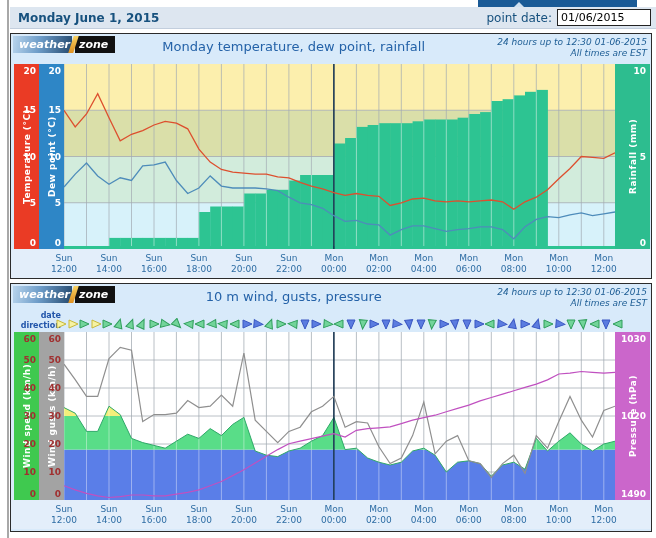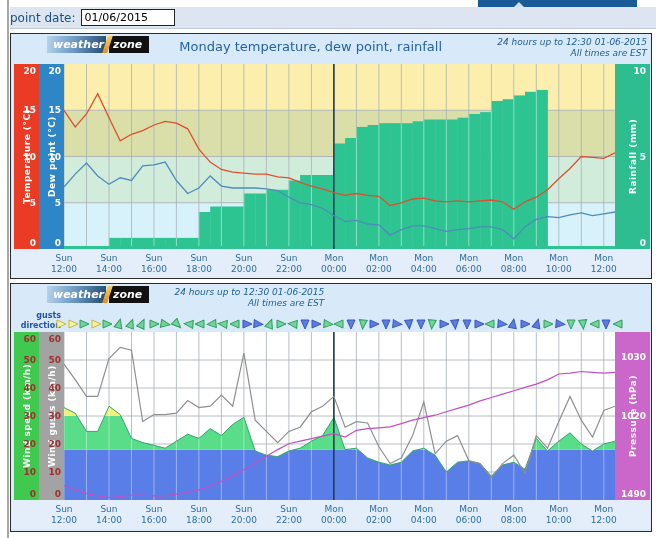--- a/index.html
+++ b/index.html
@@ -15,21 +15,21 @@
   .db-date{color:#17517e;font-weight:bold;font-size:12px;padding-left:8px;flex:1;}
   .db-label{color:#17517e;font-size:12px;margin-right:5px;}
   .db-input{width:86px;height:15px;border:1px solid #222;background:#fff;font-size:11px;
             font-family:"DejaVu Sans","Liberation Sans",sans-serif;padding:0 3px;margin-right:5px;}
   .chart{position:absolute;left:10px;width:640px;background:#d8eafa;border:1px solid #2b2b2b;}
   #chart1{top:33px;height:244px;}
   #chart2{top:283px;height:247px;}
   .chead{display:flex;align-items:flex-start;padding:2px 4px 0 2px;}
   #chart1 .chead{height:28px;}
   #chart2 .chead{height:24px;}
-  .logo{display:flex;height:17px;flex:0 0 auto;font-style:italic;font-weight:bold;font-size:11px;line-height:17px;margin-left:34px;}
+  .logo{display:flex;height:17px;flex:0 0 auto;font-style:italic;font-weight:bold;font-size:11px;line-height:17px;}
   .logo .w{background:linear-gradient(100deg,#b8d4ec 0%,#6d9cc8 45%,#24496e 100%);color:#fff;padding:0 2px 0 6px;}
   .logo .bolt{width:5px;background:linear-gradient(#f6d060,#e09020);transform:skewX(-18deg);margin:0 -1px;}
   .logo .z{background:#111;color:#fff;padding:0 7px 0 4px;}
   .ctitle{flex:1;text-align:center;color:#2462a8;font-size:13px;padding-top:3px;}
   .cperiod{flex:0 0 175px;text-align:right;color:#1d5d94;font-size:9px;font-style:italic;line-height:11px;padding-top:1px;}
   .prow{position:relative;display:flex;padding-left:3px;}
   #chart1 .prow{height:185px;}
   #chart2 .prow{height:168px;}
   .ybar{position:relative;flex:0 0 25px;}
   .ybar.right{flex:0 0 35px;}
@@ -52,20 +52,21 @@
 <body>
 
 <div class="page">
   <div class="gutter-line"></div>
 
   <div class="top-tab">
     <div class="tab-caret"></div>
   </div>
 
   <div class="datebar">
+    <div class="db-date">Monday June 1, 2015</div>
     <div class="db-label">point date:</div>
     <input class="db-input" value="01/06/2015" style="">
   </div>
 
   <div class="chart" id="chart1">
     <div class="chead">
       <div class="logo">
         <span class="w">weather</span>
         <span class="bolt"></span>
         <span class="z">zone</span>
@@ -275,28 +276,29 @@
       </div>
   </div>
 
   <div class="chart" id="chart2">
     <div class="chead">
       <div class="logo">
         <span class="w">weather</span>
         <span class="bolt"></span>
         <span class="z">zone</span>
       </div>
+      <div class="ctitle">10 m wind, gusts, pressure</div>
       <div class="cperiod">
         <div>24 hours up to 12:30 01-06-2015</div>
         <div>All times are EST</div>
       </div>
     </div>
     <div class="windrow" id="windrow">
       <div class="wdlabel">
-        <div>gusts</div>
+        <div>date</div>
         <div>direction</div>
       </div>
     <div class="arrow" style="left: 44px;"><svg width="12" height="12">
             <polygon points="2,2 11,6 2,10" fill="#f6f2a2" stroke="#c8b83a" stroke-width="1" transform="rotate(0,6,6)"></polygon>
           </svg></div>
         <div class="arrow" style="left: 55.6px;"><svg width="12" height="12">
             <polygon points="2,2 11,6 2,10" fill="#f6f2a2" stroke="#c8b83a" stroke-width="1" transform="rotate(0,6,6)"></polygon>
           </svg></div>
         <div class="arrow" style="left: 67.2px;"><svg width="12" height="12">
             <polygon points="2,2 11,6 2,10" fill="#72d49a" stroke="#2f9e5b" stroke-width="1" transform="rotate(0,6,6)"></polygon>
@@ -528,21 +530,21 @@
           <line x1="539.8" y1="0" x2="539.8" y2="168" stroke="#ffffff" stroke-width="1" opacity="0.4" clip-path="url(#areaclip)"></line>
           <polyline points="0.0,75.6 11.2,81.2 22.5,99.4 33.7,99.4 45.0,74.2 56.2,82.6 67.5,106.4 78.7,110.6 90.0,113.4 101.2,116.2 112.4,109.2 123.7,102.2 134.9,106.4 146.2,96.6 157.4,103.6 168.7,92.4 179.9,85.4 191.2,119.0 202.4,123.2 213.7,124.6 224.9,119.0 236.1,116.2 247.4,109.2 258.6,103.6 269.9,85.4 281.1,117.6 292.4,116.2 303.6,126.0 314.9,130.2 326.1,133.0 337.3,130.2 348.6,119.0 359.8,116.2 371.1,123.2 382.3,140.0 393.6,130.2 404.8,128.8 416.1,131.6 427.3,144.2 438.6,133.0 449.8,130.2 461.0,137.2 472.3,106.4 483.5,119.0 494.8,109.2 506.0,100.8 517.3,112.0 528.5,119.0 539.8,112.0 551.0,109.2" fill="none" stroke="#2fa868" stroke-width="1"></polyline>
           <line x1="269.87755102040813" y1="0" x2="269.87755102040813" y2="168" stroke="#14324e" stroke-width="1.5"></line>
           <polyline points="0.0,32.2 11.2,47.6 22.5,64.4 33.7,64.4 45.0,26.6 56.2,15.4 67.5,18.2 78.7,89.6 90.0,82.6 101.2,82.6 112.4,81.2 123.7,68.6 134.9,75.6 146.2,74.2 157.4,63.0 168.7,74.2 179.9,21.0 191.2,88.2 202.4,99.4 213.7,110.6 224.9,99.4 236.1,95.2 247.4,79.8 258.6,74.2 269.9,64.4 281.1,95.2 292.4,89.6 303.6,91.0 314.9,114.8 326.1,131.6 337.3,126.0 348.6,103.6 359.8,70.0 371.1,121.8 382.3,109.2 393.6,103.6 404.8,128.8 416.1,131.6 427.3,145.6 438.6,131.6 449.8,123.2 461.0,141.4 472.3,103.6 483.5,116.2 494.8,89.6 506.0,64.4 517.3,88.2 528.5,105.0 539.8,78.4 551.0,74.2" fill="none" stroke="#8f8f8f" stroke-width="1.2"></polyline>
           <polyline points="0.0,153.7 11.2,157.9 22.5,161.3 33.7,163.8 45.0,165.5 56.2,164.6 67.5,163.0 78.7,163.0 90.0,163.8 101.2,163.8 112.4,162.1 123.7,160.4 134.9,157.9 146.2,153.7 157.4,149.5 168.7,143.6 179.9,137.8 191.2,131.0 202.4,124.3 213.7,117.6 224.9,111.7 236.1,109.2 247.4,106.7 258.6,104.2 269.9,101.6 281.1,105.0 292.4,98.3 303.6,96.6 314.9,95.8 326.1,94.9 337.3,91.6 348.6,88.2 359.8,85.7 371.1,83.2 382.3,79.8 393.6,76.4 404.8,73.1 416.1,68.9 427.3,65.5 438.6,62.2 449.8,58.8 461.0,55.4 472.3,52.1 483.5,47.9 494.8,42.0 506.0,41.2 517.3,39.5 528.5,40.3 539.8,41.2 551.0,40.3" fill="none" stroke="#c050c0" stroke-width="1.2"></polyline>
         </svg>
       <div class="ybar right" id="c2-axis-press" style="background: rgb(203, 102, 203);">
         <div class="ylabel">Pressure (hPa)</div>
       <div class="ytick" style="top: 157px; color: rgb(255, 255, 255);">1490</div>
           <div class="ytick" style="top: 79px; color: rgb(255, 255, 255);">1020</div>
-          <div class="ytick" style="top: 20px; color: rgb(255, 255, 255);">1030</div>
+          <div class="ytick" style="top: 2px; color: rgb(255, 255, 255);">1030</div>
         </div>
     </div>
     <div class="xstrip" id="xl2">
         <div class="xtick" style="left: 53px;">Sun
 12:00</div>
         <div class="xtick" style="left: 97.9796px;">Sun
 14:00</div>
         <div class="xtick" style="left: 142.959px;">Sun
 16:00</div>
         <div class="xtick" style="left: 187.939px;">Sun

